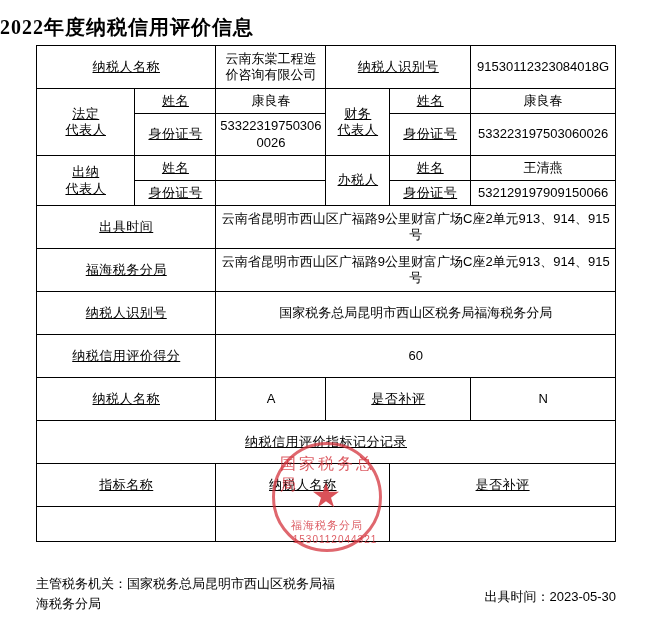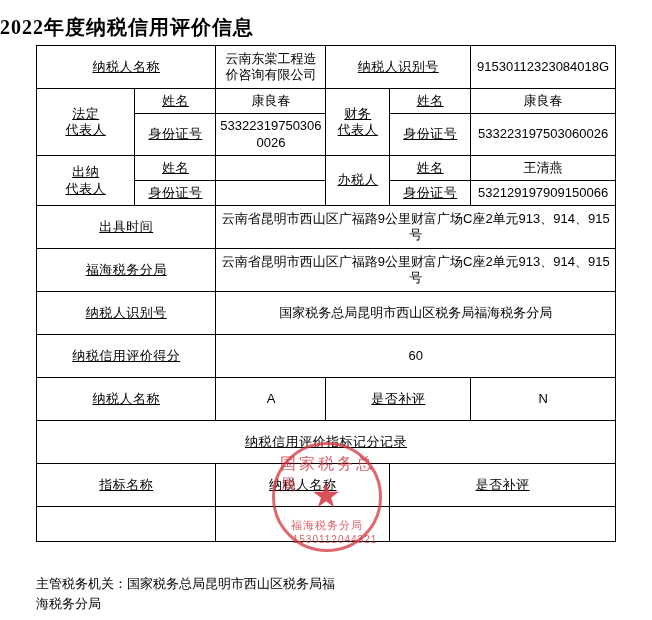--- a/index.html
+++ b/index.html
@@ -268,16 +268,17 @@
     <div class="ring"></div>
     <div class="top-text">国家税务总局</div>
     <div class="star">★</div>
     <div class="bottom-text">福海税务分局</div>
     <div class="mid-text">1530112044321</div>
   </div>
 
   <div class="footer">
     <div class="footer-inner">
       <div class="footer-left">主管税务机关：国家税务总局昆明市西山区税务局福海税务分局</div>
+      <div class="footer-right">出具时间：2023-05-30</div>
     </div>
   </div>
 
 </div>
 
 </body></html>

